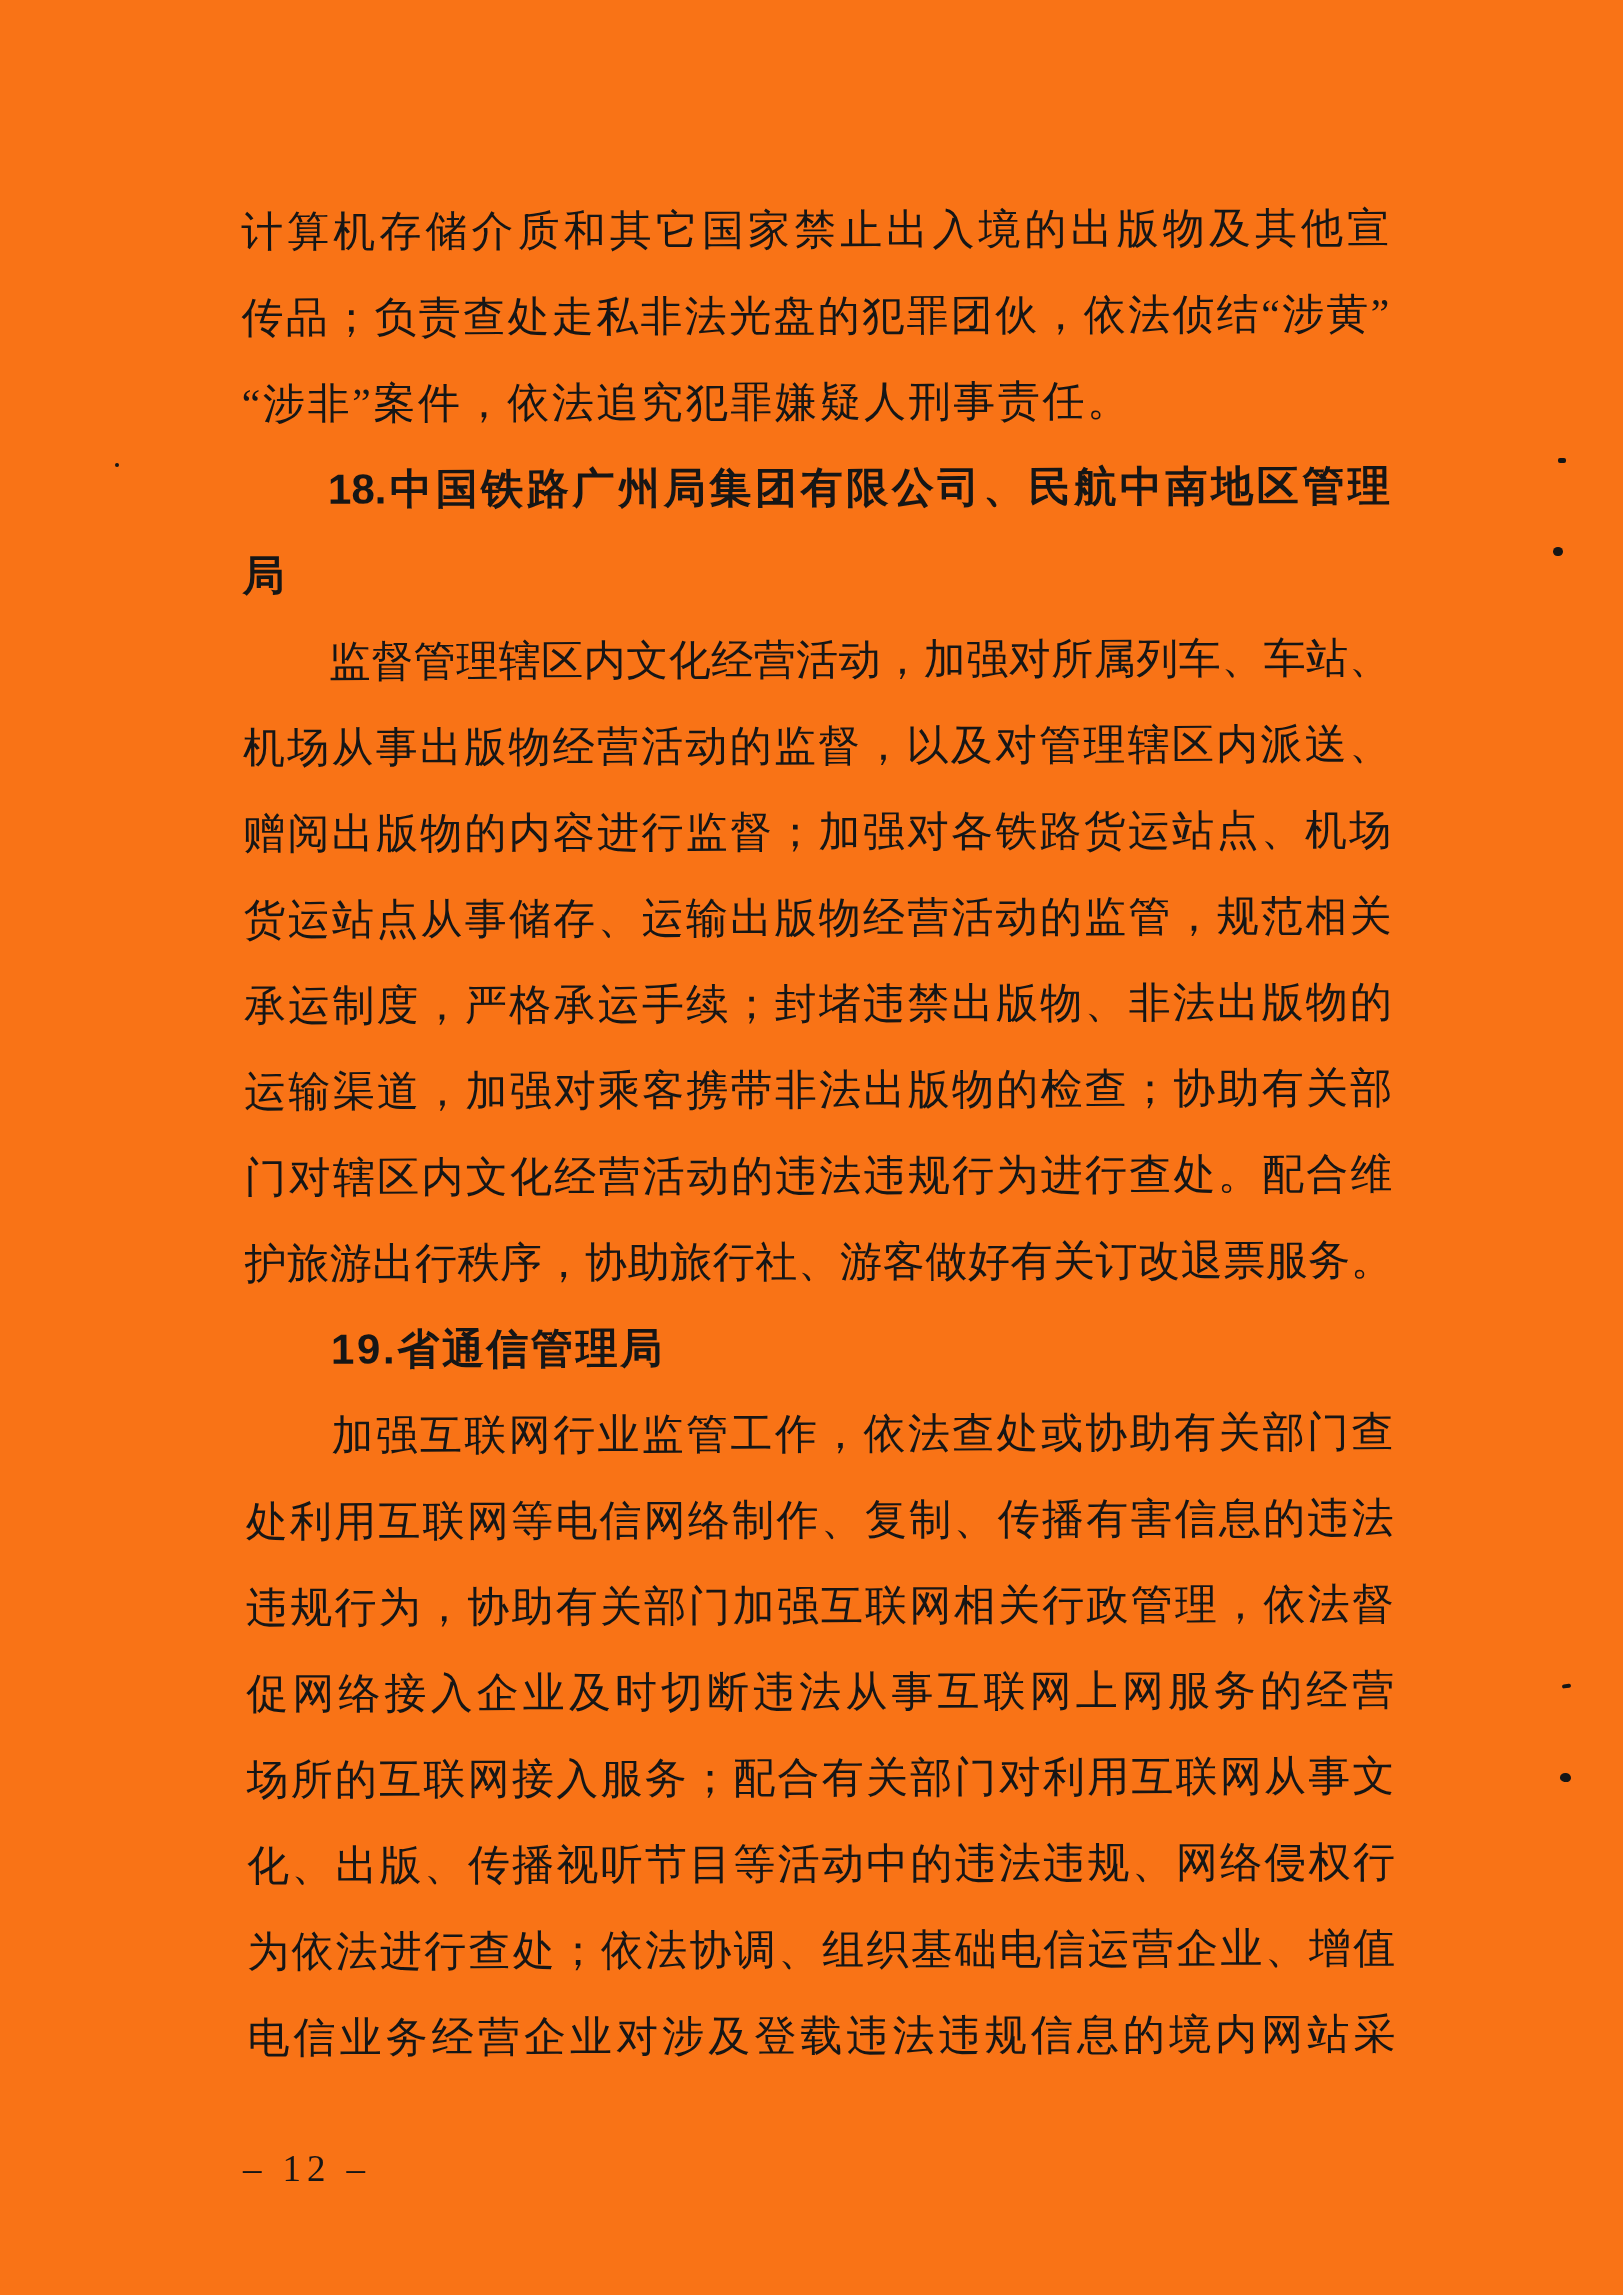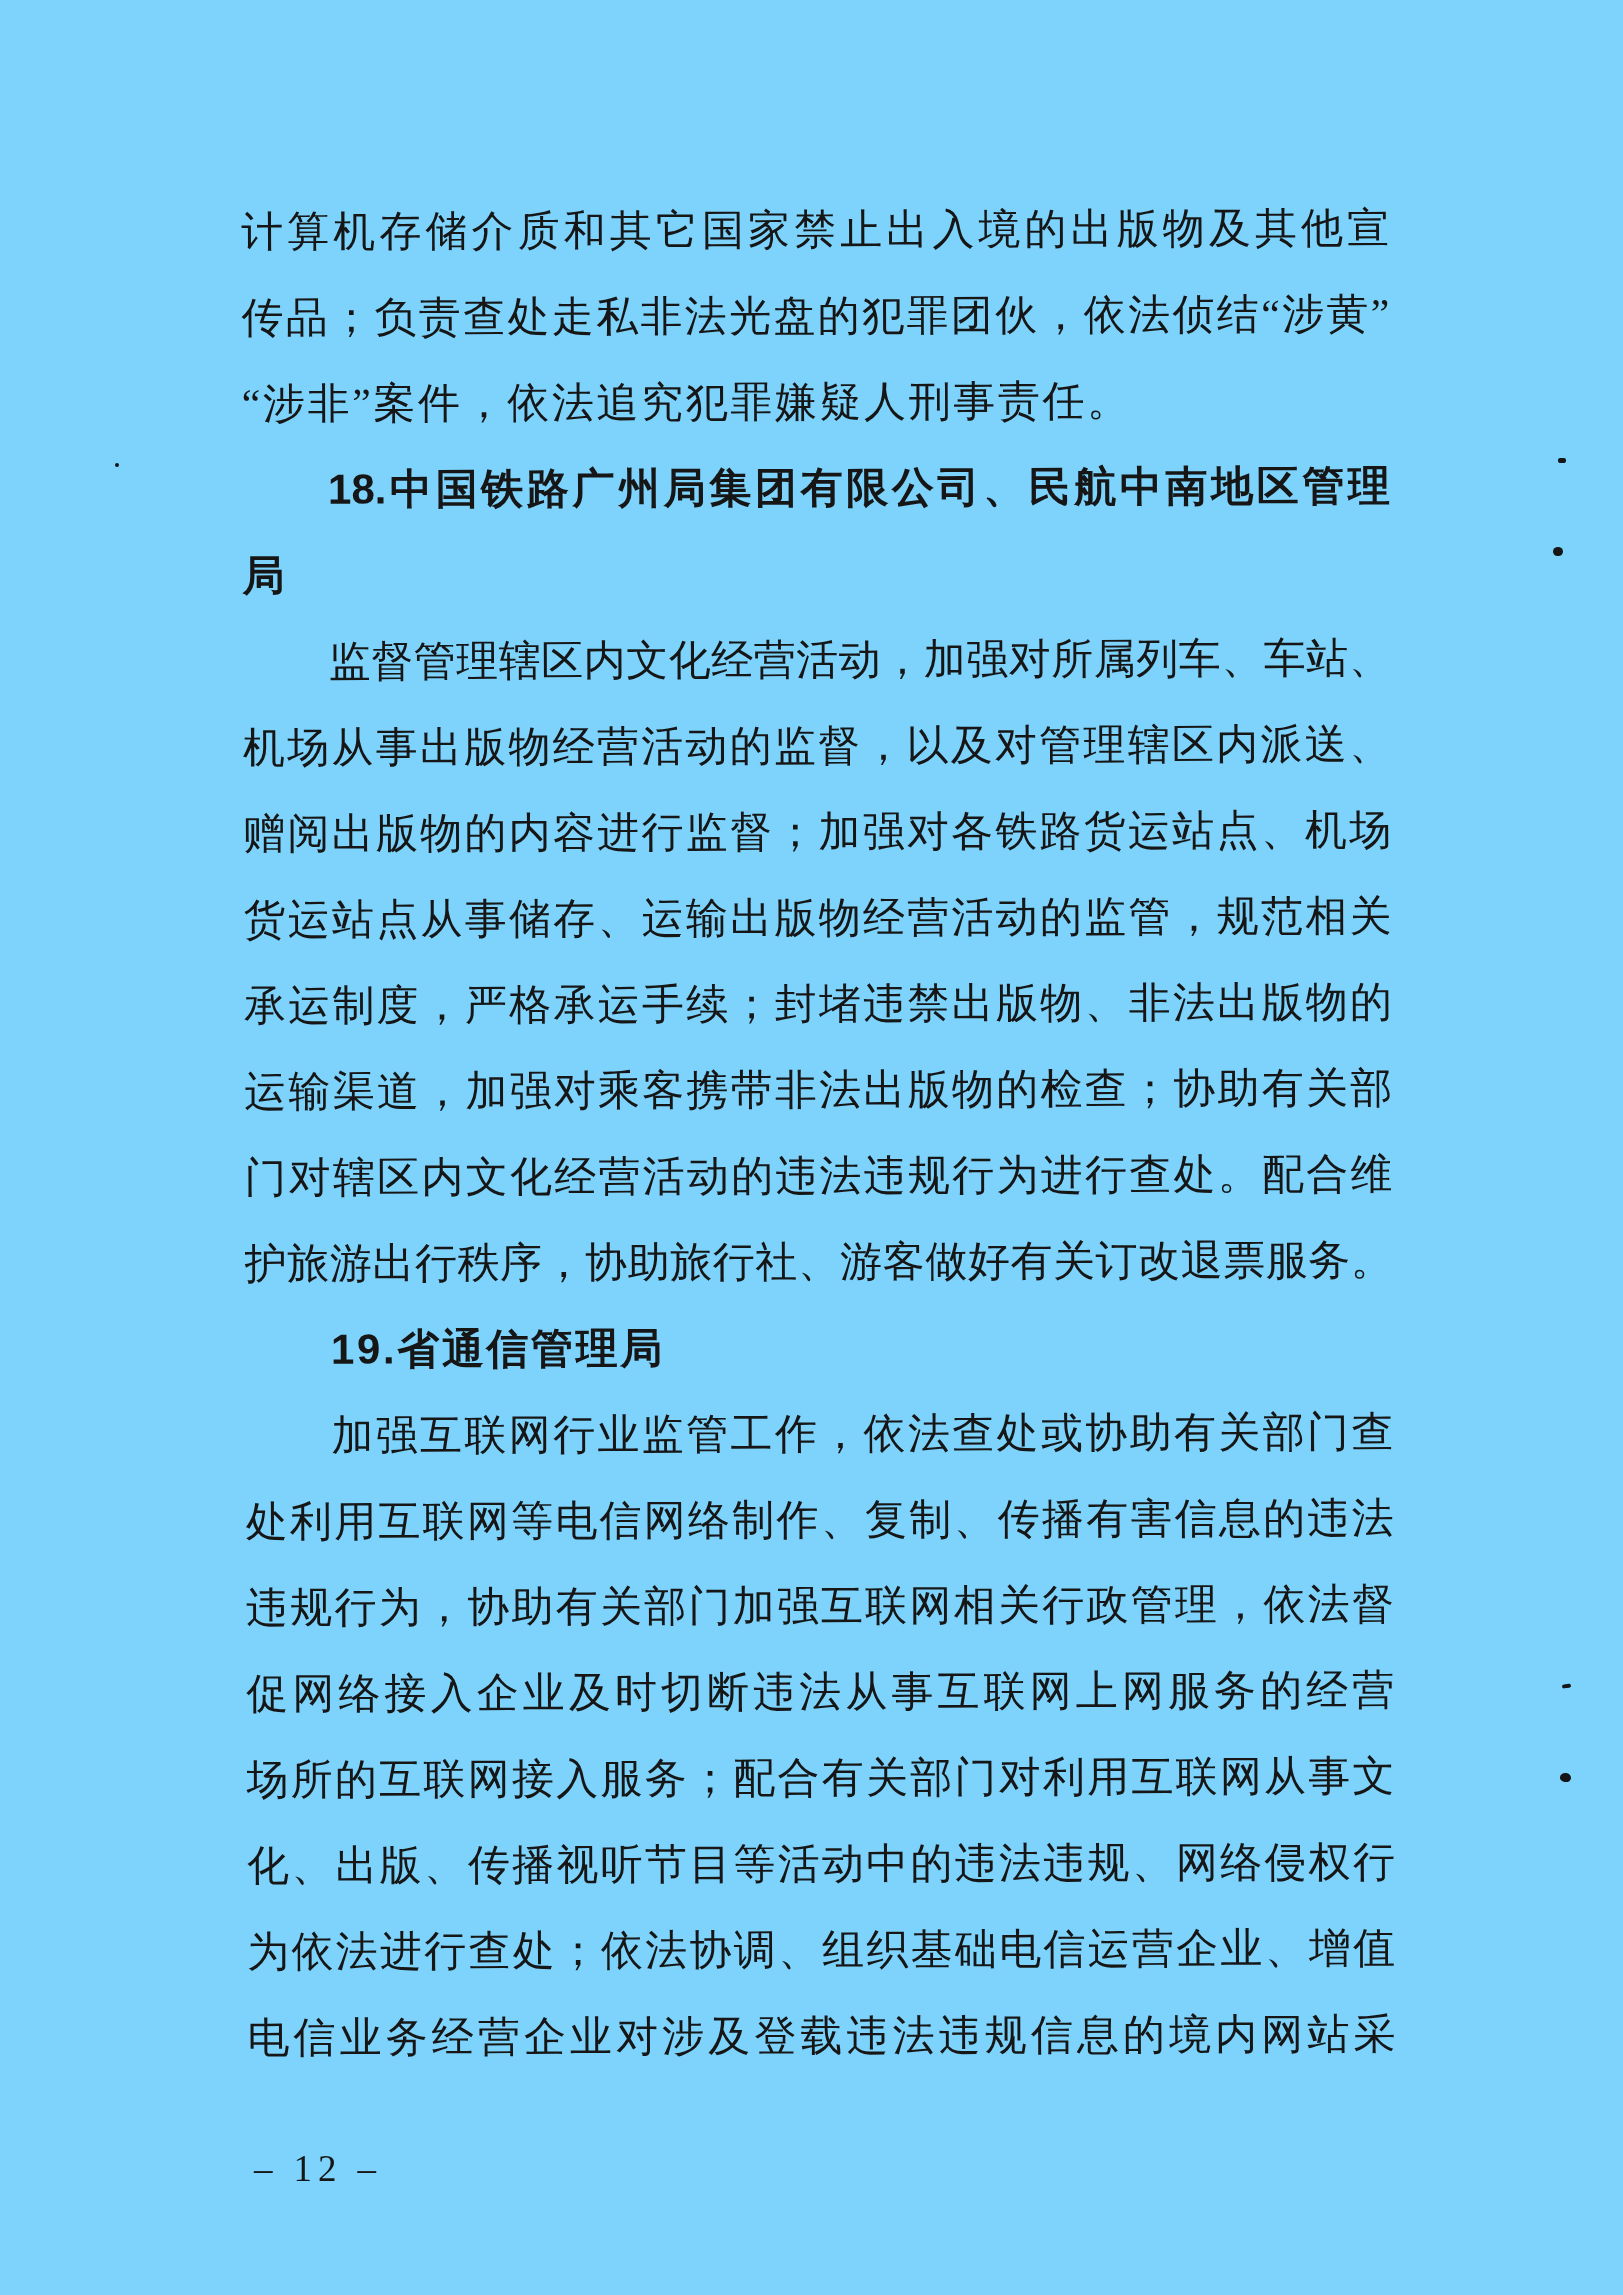--- a/index.html
+++ b/index.html
@@ -5,21 +5,21 @@
   html, body {
     margin: 0;
     padding: 0;
     background: #e8e8e8;
   }
   .page {
     position: relative;
     width: 1623px;
     height: 2295px;
     margin: 0 auto;
-    background: #7dd3fc;
+    background: #f97316;
     overflow: hidden;
     font-family: "Liberation Serif", "DejaVu Serif", serif;
   }
   .text-block {
     position: absolute;
     left: 241px;
     top: 189px;
     width: 1148px;
     transform: rotate(-0.2deg);
     transform-origin: left top;
@@ -43,21 +43,21 @@
   }
   .line.indent {
     padding-left: 86px;
   }
   .line.bold {
     font-family: "Liberation Sans", "DejaVu Sans", sans-serif;
     font-weight: 700;
   }
   .page-num {
     position: absolute;
-    left: 254px;
+    left: 243px;
     top: 2147px;
     font-size: 37px;
     letter-spacing: 5.9px;
     color: #161616;
     font-family: "Liberation Serif", "DejaVu Serif", serif;
   }
   
   .speck {
     position: absolute;
     background: #161616;

